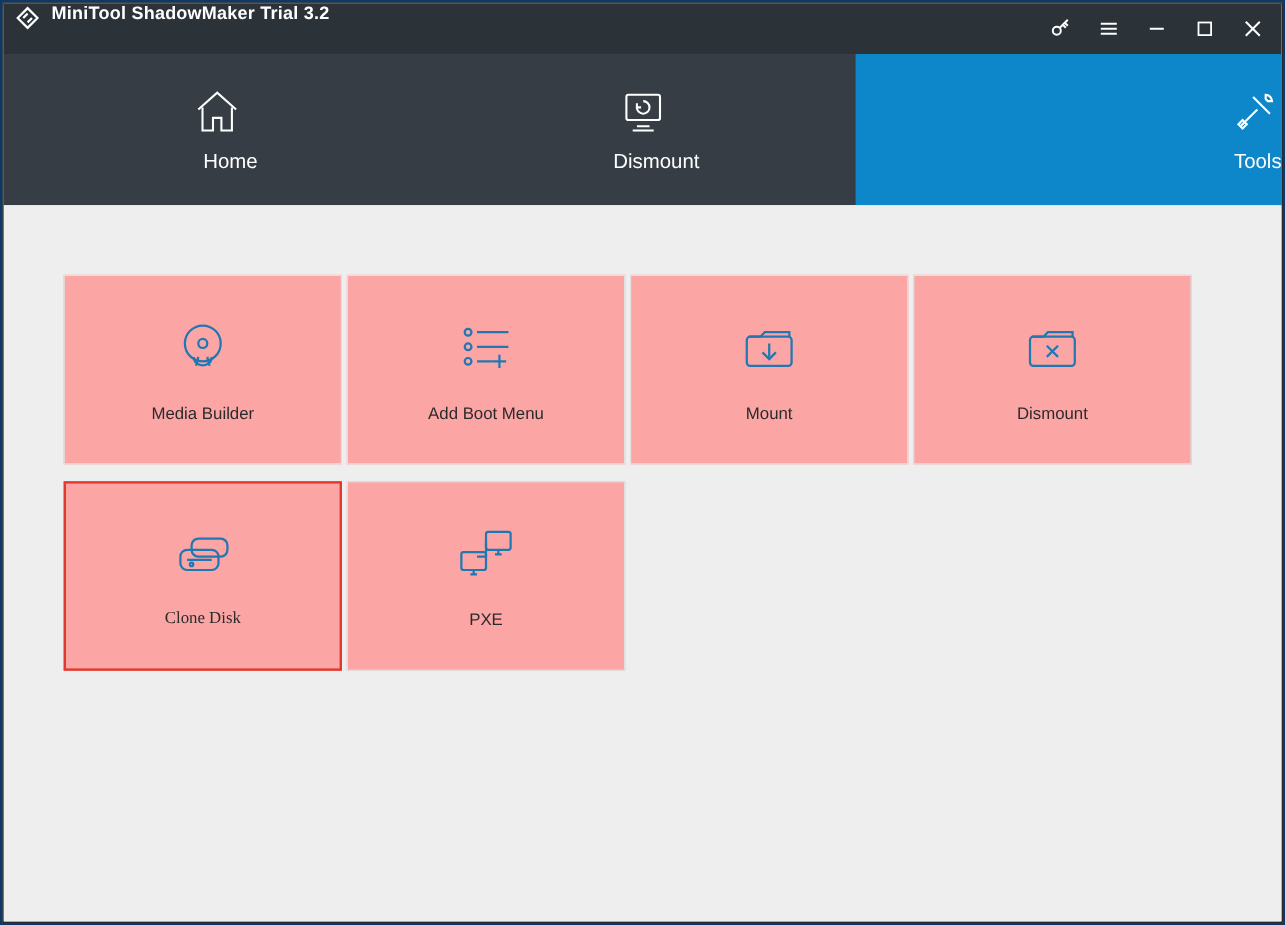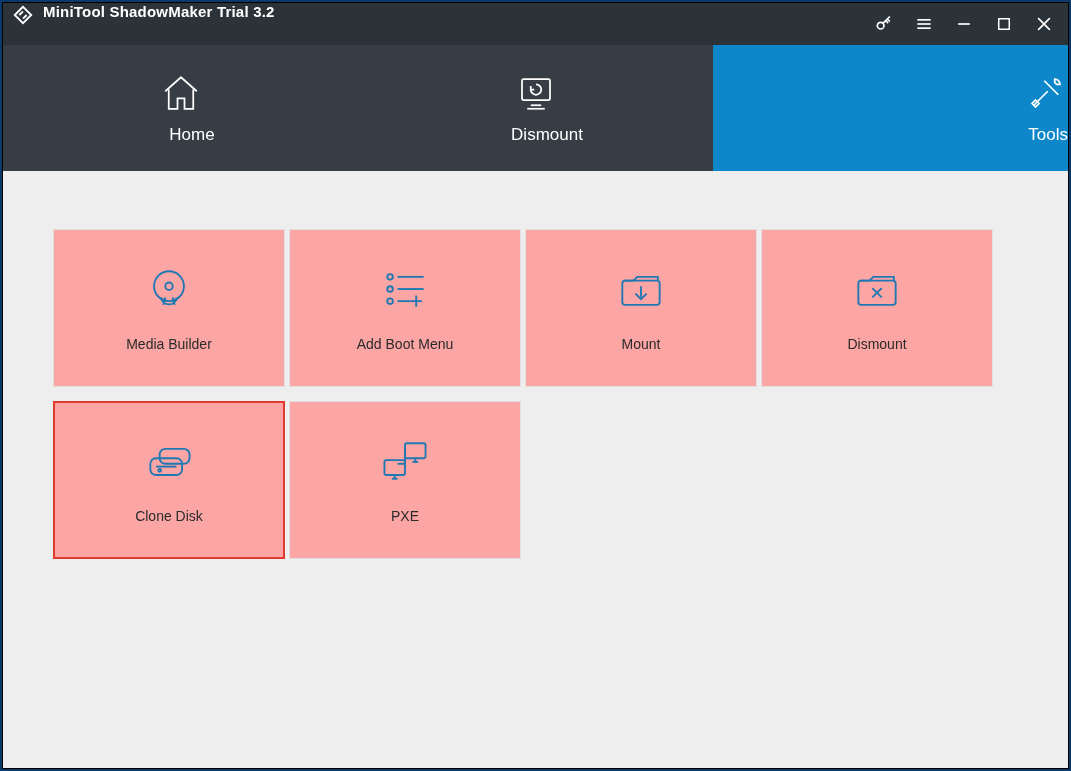--- a/index.html
+++ b/index.html
@@ -32,21 +32,21 @@
   .nav .navitem .lbl { font-size: 17px; margin-left: 23px; }
   
   .content { flex:1; padding: 58px 50px 0 50px; background:#eeeeee; overflow:auto; }
   .grid { display:flex; flex-wrap:wrap; gap: 0; }
   .tool {
     width: 232px; height: 158px; margin-right: 4px; margin-bottom: 14px;
     background: #fca5a5; border: 1px solid #e0e0e0;
     display:flex; flex-direction:column; align-items:center; justify-content:center;
     cursor:pointer; gap: 22px;
   }
-  .tool.highlighted { border: 2px solid #e03a2f; }
+  .tool.highlighted { border: 2px solid #e03a2f; font-family: Liberation Serif, serif; }
   .tool .ticon { width: 58px; height: 50px; display:flex; align-items:center; justify-content:center; }
   .tool .ticon svg { stroke:#1f78b4; fill:none; stroke-width:2; }
   .tool .tlabel { font-size: 14px; color:#2b2b2b; }
 </style>
 </head>
 <body>
 
 <div class="window">
 
   <div class="titlebar">

